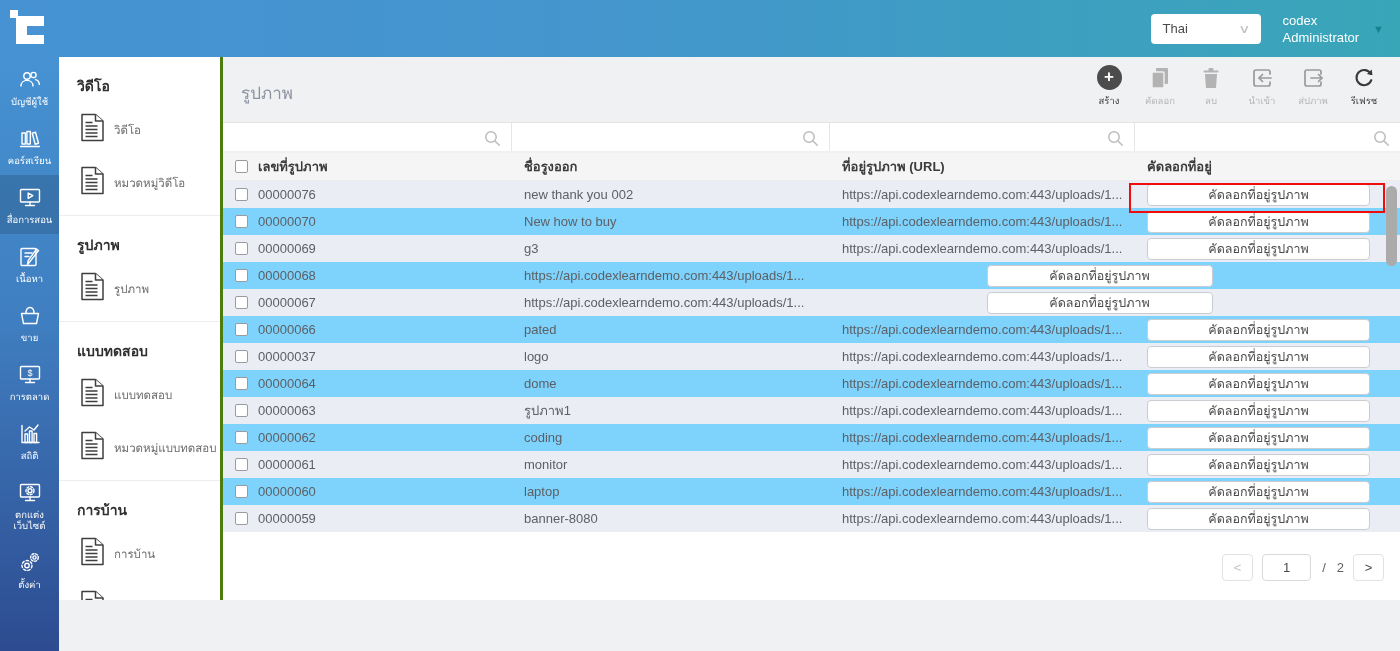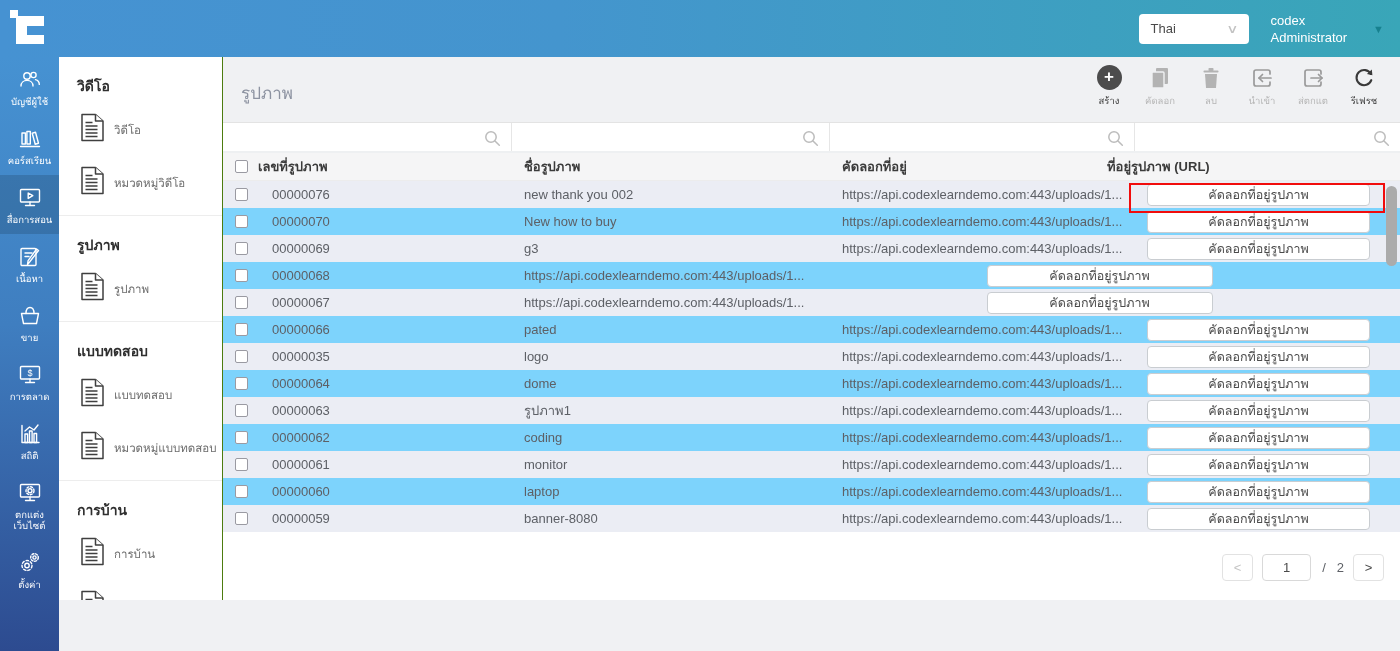--- a/index.html
+++ b/index.html
@@ -8,36 +8,36 @@
 
   
   .topbar { position:absolute; top:0; left:0; width:1400px; height:57px;
     background:linear-gradient(90deg,#4692d2 0%, #4495ce 40%, #39a6b8 100%); z-index:10; }
   .logo { position:absolute; left:9px; top:8px; width:42px; height:42px; }
   .topbar-right { position:absolute; right:16px; top:0; height:57px; display:flex; align-items:center; gap:22px; }
   .lang-select { width:110px; height:30px; background:#fff; border-radius:4px; display:flex;
     align-items:center; justify-content:space-between; padding:0 12px; cursor:pointer; }
   .lang-select .val { font-size:13px; color:#4a4a4a; }
   .lang-select .chev { color:#c2c2c2; font-size:12px; transform:scaleX(1.4); }
-  .user-menu { display:flex; align-items:center; gap:26px; cursor:pointer; }
+  .user-menu { display:flex; align-items:center; gap:14px; cursor:pointer; }
   .user-name { color:#fff; font-size:13px; line-height:17px; }
   .user-caret { color:#17818f; font-size:11px; }
 
   
   .sidebar { position:absolute; top:57px; left:0; width:59px; height:594px;
     background:linear-gradient(180deg,#4692d2 0%, #3f7ec0 45%, #2d4b90 100%); }
   .nav-item { display:flex; flex-direction:column; align-items:center; padding:10px 2px 9px;
     cursor:pointer; }
   .nav-item .nico { width:26px; height:26px; display:block; }
   .nav-item .nlabel { margin-top:3px; color:#fff; font-size:9.5px; text-align:center; line-height:11px; }
   .nav-item.active { background:rgba(0,0,0,0.14); }
 
   
   .submenu { position:absolute; top:57px; left:59px; width:164px; height:543px; background:#fff;
-    border-right:1px solid #4d7c0f; overflow:hidden; }
+    border-right:3px solid #4d7c0f; overflow:hidden; }
   .sm-section { padding:10px 0 6px; border-bottom:1px solid #ededed; }
   .sm-section:last-child { border-bottom:none; }
   .sm-title { font-size:14px; font-weight:bold; color:#2f2f2f; margin:8px 0 6px 18px; }
   .sm-item { display:flex; align-items:center; gap:9px; padding:10px 0 10px 21px; cursor:pointer; }
   .sm-item .slabel { font-size:11.5px; color:#6c6c6c; }
 
   
   .content { position:absolute; top:57px; left:223px; width:1177px; height:594px; }
   .page-title { position:absolute; top:22px; left:18px; font-size:17px; color:#8d93a1; font-weight:normal; }
 
@@ -62,21 +62,21 @@
 
   .thead { display:flex; height:28px; background:#f5f5f6; align-items:center;
     border-bottom:1px solid #ececec; font-size:13px; font-weight:bold; color:#3b3b3b; }
   .thead .hcell { padding-left:12px; display:flex; align-items:center; gap:10px; }
 
   .cb { width:13px; height:13px; border:1px solid #9a9aa2; border-radius:2px; background:#fff;
     display:inline-block; flex:none; cursor:pointer; }
 
   .trow { display:flex; height:27px; align-items:center; font-size:13px; color:#5d6066; background:#7dd3fc; }
   .trow:nth-child(odd) { background:#ebedf4; }
-  .trow .tcell { padding-left:12px; display:flex; align-items:center; gap:24px; overflow:hidden; white-space:nowrap; }
+  .trow .tcell { padding-left:12px; display:flex; align-items:center; gap:10px; overflow:hidden; white-space:nowrap; }
   .trow .c4 { display:flex; justify-content:center; padding-right:30px; }
   .copy-btn { width:226px; height:22px; background:#fff; border:1px solid #c9cdd1; border-radius:4px;
     font-size:12.5px; color:#4a4a4a; cursor:pointer; font-family:inherit; }
 
   .annotation { position:absolute; left:906px; top:126px; width:256px; height:30px;
     border:2px solid #f10c0c; z-index:6; pointer-events:none; }
 
   .vscroll { position:absolute; right:3px; top:65px; width:11px; height:478px; }
   .vthumb { position:absolute; top:64px; left:0; width:11px; height:80px; background:#ababab; border-radius:6px; }
 
@@ -380,21 +380,21 @@
         <div class="tool disabled">
           <span class="tico">
             <svg width="24" height="24" viewBox="0 0 24 24">
               <g fill="none" stroke="#9a9a9a" stroke-width="1.7" stroke-linecap="round" stroke-linejoin="round">
                 <path d="M20 8V6a2 2 0 0 0-2-2H6a2 2 0 0 0-2 2v12a2 2 0 0 0 2 2h12a2 2 0 0 0 2-2v-2"></path>
                 <path d="M10 12h11"></path>
                 <path d="M17.5 8.5L21 12l-3.5 3.5"></path>
               </g>
             </svg>
           </span>
-                 <span class="tlabel">ส่ตกแต</span>
+                 <span class="tlabel">ส่ปภาพ</span>
         </div>
         <div class="tool">
           <span class="tico">
             <svg width="24" height="24" viewBox="0 0 24 24">
               <g fill="none" stroke="#3a3a3a" stroke-width="2.1" stroke-linecap="round">
                 <path d="M19.3 14.2A7.6 7.6 0 1 1 18.8 8"></path>
               </g>
               <polygon points="19.8,3.6 20.4,9.3 14.9,8.1" fill="#3a3a3a"></polygon>
             </svg>
           </span>
@@ -432,28 +432,28 @@
                   <path d="M11 11l4.3 4.3"></path>
                 </g>
               </svg></span></div>
         </div>
       <div class="thead" id="thead">
           <div class="hcell c1">
             <span class="cb"></span>
             <span>เลขที่รูปภาพ</span>
           </div>
           <div class="hcell c2">
-            <span>ชื่อรูปภาพ</span>
+            <span>ชื่อรูงออก</span>
+          </div>
+          <div class="hcell c3">
+            <span>ที่อยู่รูปภาพ (URL)</span>
           </div>
           <div class="hcell c4">
             <span>คัดลอกที่อยู่</span>
           </div>
-          <div class="hcell c3">
-            <span>ที่อยู่รูปภาพ (URL)</span>
-          </div>
         </div>
       <div class="tbody" id="tbody">
           <div class="trow">
             <div class="tcell c1">
        <span class="cb"></span>
        <span>00000076</span>
      </div>
      <div class="tcell c2">new thank you 002</div>
      <div class="tcell c3">https://api.codexlearndemo.com:443/uploads/1...</div>
      <div class="tcell c4">
@@ -509,21 +509,21 @@
      </div>
      <div class="tcell c2">pated</div>
      <div class="tcell c3">https://api.codexlearndemo.com:443/uploads/1...</div>
      <div class="tcell c4">
        <button class="copy-btn">คัดลอกที่อยู่รูปภาพ</button>
      </div>
           </div>
           <div class="trow">
             <div class="tcell c1">
        <span class="cb"></span>
-       <span>00000035</span>
+       <span>00000037</span>
      </div>
      <div class="tcell c2">logo</div>
      <div class="tcell c3">https://api.codexlearndemo.com:443/uploads/1...</div>
      <div class="tcell c4">
        <button class="copy-btn">คัดลอกที่อยู่รูปภาพ</button>
      </div>
           </div>
           <div class="trow">
             <div class="tcell c1">
        <span class="cb"></span>

